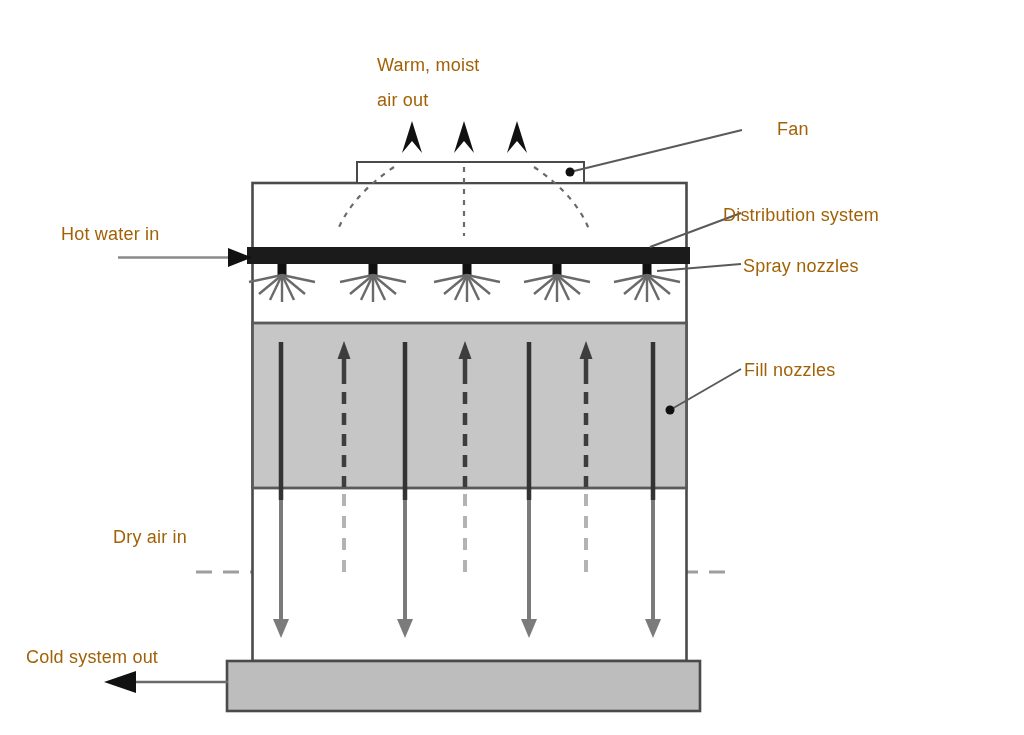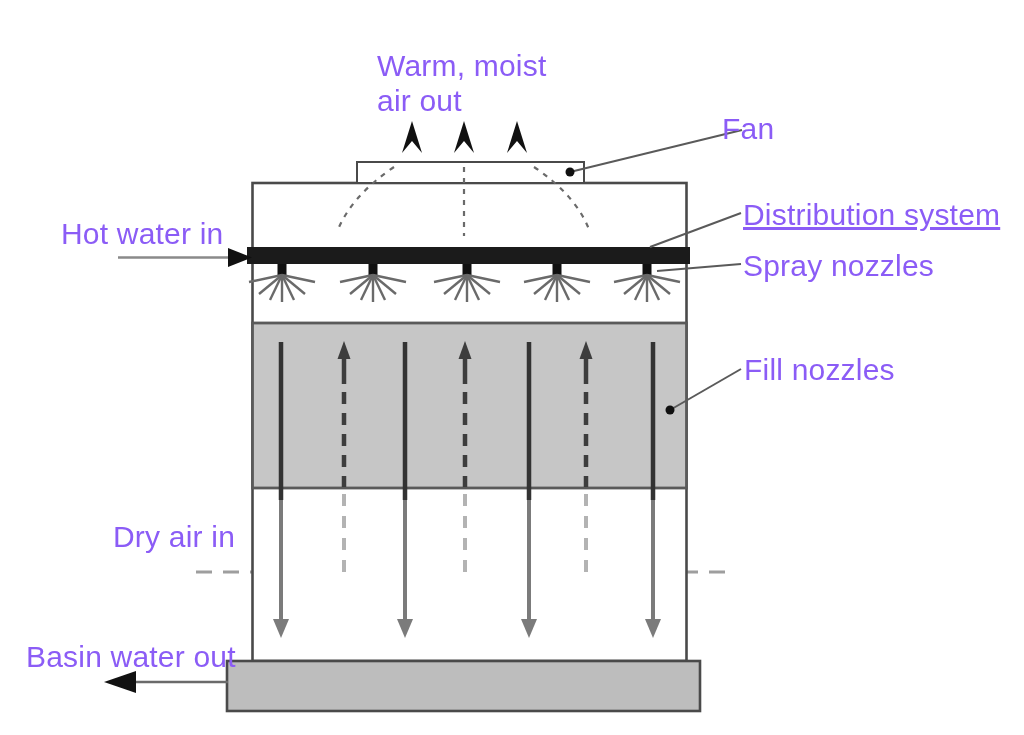--- a/index.html
+++ b/index.html
@@ -2,26 +2,26 @@
 <html><head>
 <meta charset="utf-8">
 <style>
   html,body { margin:0; padding:0; background:#ffffff; }
   .canvas {
     position:relative; width:1024px; height:735px; background:#ffffff;
     font-family:"Liberation Sans", sans-serif; overflow:hidden;
   }
   .canvas svg { position:absolute; left:0; top:0; }
   .label {
-    position:absolute; color:#8b5cf6; font-size:30px; line-height:30px;
+    position:absolute; color:#a16207; font-size:18px; line-height:30px;
     white-space:pre-line; letter-spacing:0.2px;
   }
   .label-warm-air      { left:377px; top:48px;  line-height:35px; }
-  .label-fan           { left:722px; top:114px; }
-  .label-distribution  { left:743px; top:200px;text-decoration:underline; }
+  .label-fan           { left:777px; top:114px; }
+  .label-distribution  { left:723px; top:200px; }
   .label-spray         { left:743px; top:251px; }
   .label-hot-water     { left:61px;  top:219px; }
   .label-fill          { left:744px; top:355px; }
   .label-dry-air       { left:113px;  top:522px; }
   .label-cold-water    { left:26px;  top:642px; }
   .label-basin {
     left:227px; top:668px; width:473px; text-align:center;
     font-size:27px; font-weight:600; color:#111111; white-space:nowrap;
   }
 </style>
@@ -201,16 +201,16 @@
   <div class="label label-distribution">Distribution system</div>
 
   <div class="label label-spray">Spray nozzles</div>
 
   <div class="label label-hot-water">Hot water in</div>
 
   <div class="label label-fill">Fill nozzles</div>
 
   <div class="label label-dry-air">Dry air in</div>
 
-  <div class="label label-cold-water">Basin water out</div>
+  <div class="label label-cold-water">Cold system out</div>
 
 
 </div>
 
 </body></html>

